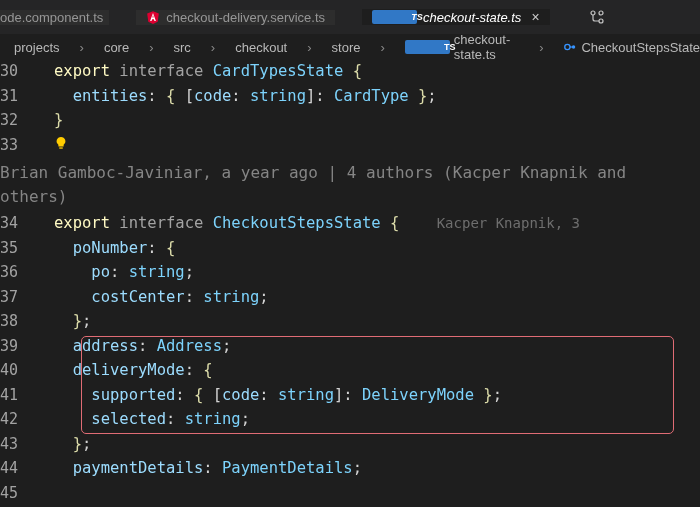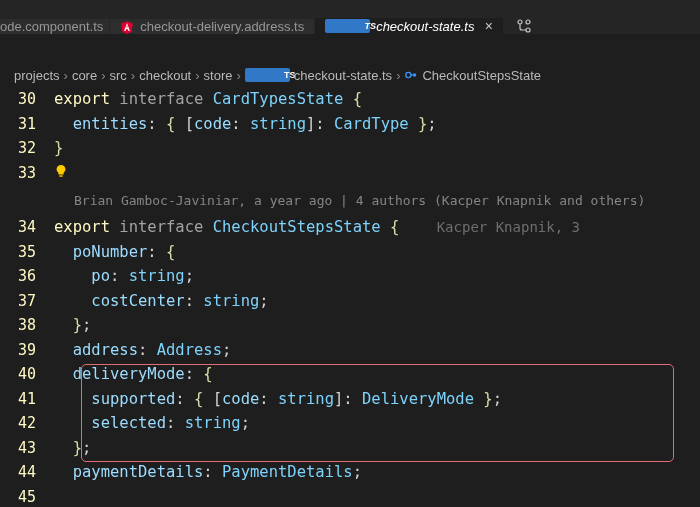--- a/index.html
+++ b/index.html
@@ -1,28 +1,28 @@
 <!DOCTYPE html>
 <html><head>
 <meta charset="utf-8">
 <style>
   * { margin:0; padding:0; box-sizing:border-box; }
   body { width:700px; height:507px; background:#1e1e1e; font-family:"Segoe UI",sans-serif; font-size:13px; color:#ccc; overflow:hidden; }
-  .tabbar { display:flex; background:#252526; height:35px; align-items:flex-end; border-bottom:1px solid #1e1e1e;}
+  .tabbar { display:flex; background:#252526; height:35px; align-items:center; border-bottom:1px solid #1e1e1e;gap:26px;}
   .tab { display:flex; align-items:center; padding:0 10px; gap:6px; background:#2d2d2d; color:#969696; font-size:13px; cursor:pointer; border-right:1px solid #252526; position:relative;}
   .tab.active { background:#1e1e1e; color:#fff; font-style:italic;}
   .tab .close { margin-left:4px; color:#ccc; font-size:14px;}
   .tab-partial{ justify-content:flex-end; padding:0 6px 0 0;}
   .tab-action { width:40px; display:flex; align-items:center; justify-content:center;}
-  .crumbs { display:flex; align-items:center; height:24px; padding-left:14px; background:#1e1e1e; color:#b9b9b9; font-size:13px; gap:4px;margin-top:28px;}
+  .crumbs { display:flex; align-items:center; height:24px; padding-left:14px; background:#1e1e1e; color:#b9b9b9; font-size:13px; gap:20px;}
   .crumbs .sep{ color:#888;}
   .editor { font-family:Consolas,monospace; font-size:15.5px; line-height:24px; position:relative;}
-  .codelens { color:#858585; font-size:13px; padding-left:74px; margin-top:4px; margin-bottom:2px;}
+  .codelens { color:#858585; font-size:16px; margin-top:4px; margin-bottom:2px;}
   .row { display:flex; align-items:center; height:24.5px; position:relative;}
-  .lnum { width:54px; text-align:right; padding-right:18px; color:#fef9c3; font-size:15px; }
+  .lnum { width:54px; padding-right:18px; color:#a3a3a3; font-size:15px; }
   .code { white-space:pre; color:#d4d4d4; position:relative;}
   .kw { color:#fef9c3;}      
   .kw2{ color:#a3a3a3;}      
   .typ{ color:#7dd3fc;}
   .prop{color:#9cdcfe;}
   .gold{ color:#dcdcaa;}
   .inlay{ color:#6e6e6e; font-size:14px; }
   .hl-box{ position:absolute; border:1.5px solid #e06c75; border-radius:5px; pointer-events:none; }
   .ts-ico { width:14px; height:14px; background:#3178c6; color:#fff; display:flex; align-items:center; justify-content:center; font-size:9px; font-weight:bold; border-radius:2px;padding-left:45px;}
   .ang-ico{ width:14px; height:14px;}
@@ -37,21 +37,21 @@
       <span>ode.component.ts</span>
     </div>
   <div class="tab">
     <span class="ang-ico">
       <svg viewBox="0 0 24 24">
           <polygon fill="#dd0031" points="12,2 2,6 4,20 12,24 20,20 22,6"></polygon>
           <polygon fill="#fff" points="12,5 7,19 9.5,19 10.5,16 13.5,16 14.5,19 17,19"></polygon>
           <polygon fill="#dd0031" points="12,8 13,13 11,13"></polygon>
         </svg>
     </span>
-    <span>checkout-delivery.address.ts</span>
+    <span>checkout-delivery.service.ts</span>
   </div>
   <div class="tab active">
     <span class="ts-ico">TS</span>
     <span>checkout-state.ts</span>
     <span class="close">×</span>
   </div>
   <div class="tab-action">
     <svg width="16" height="16" viewBox="0 0 16 16" fill="none" stroke="#c5c5c5" stroke-width="1.2">
       <circle cx="4" cy="4" r="2"></circle>
         <circle cx="12" cy="4" r="2"></circle>

